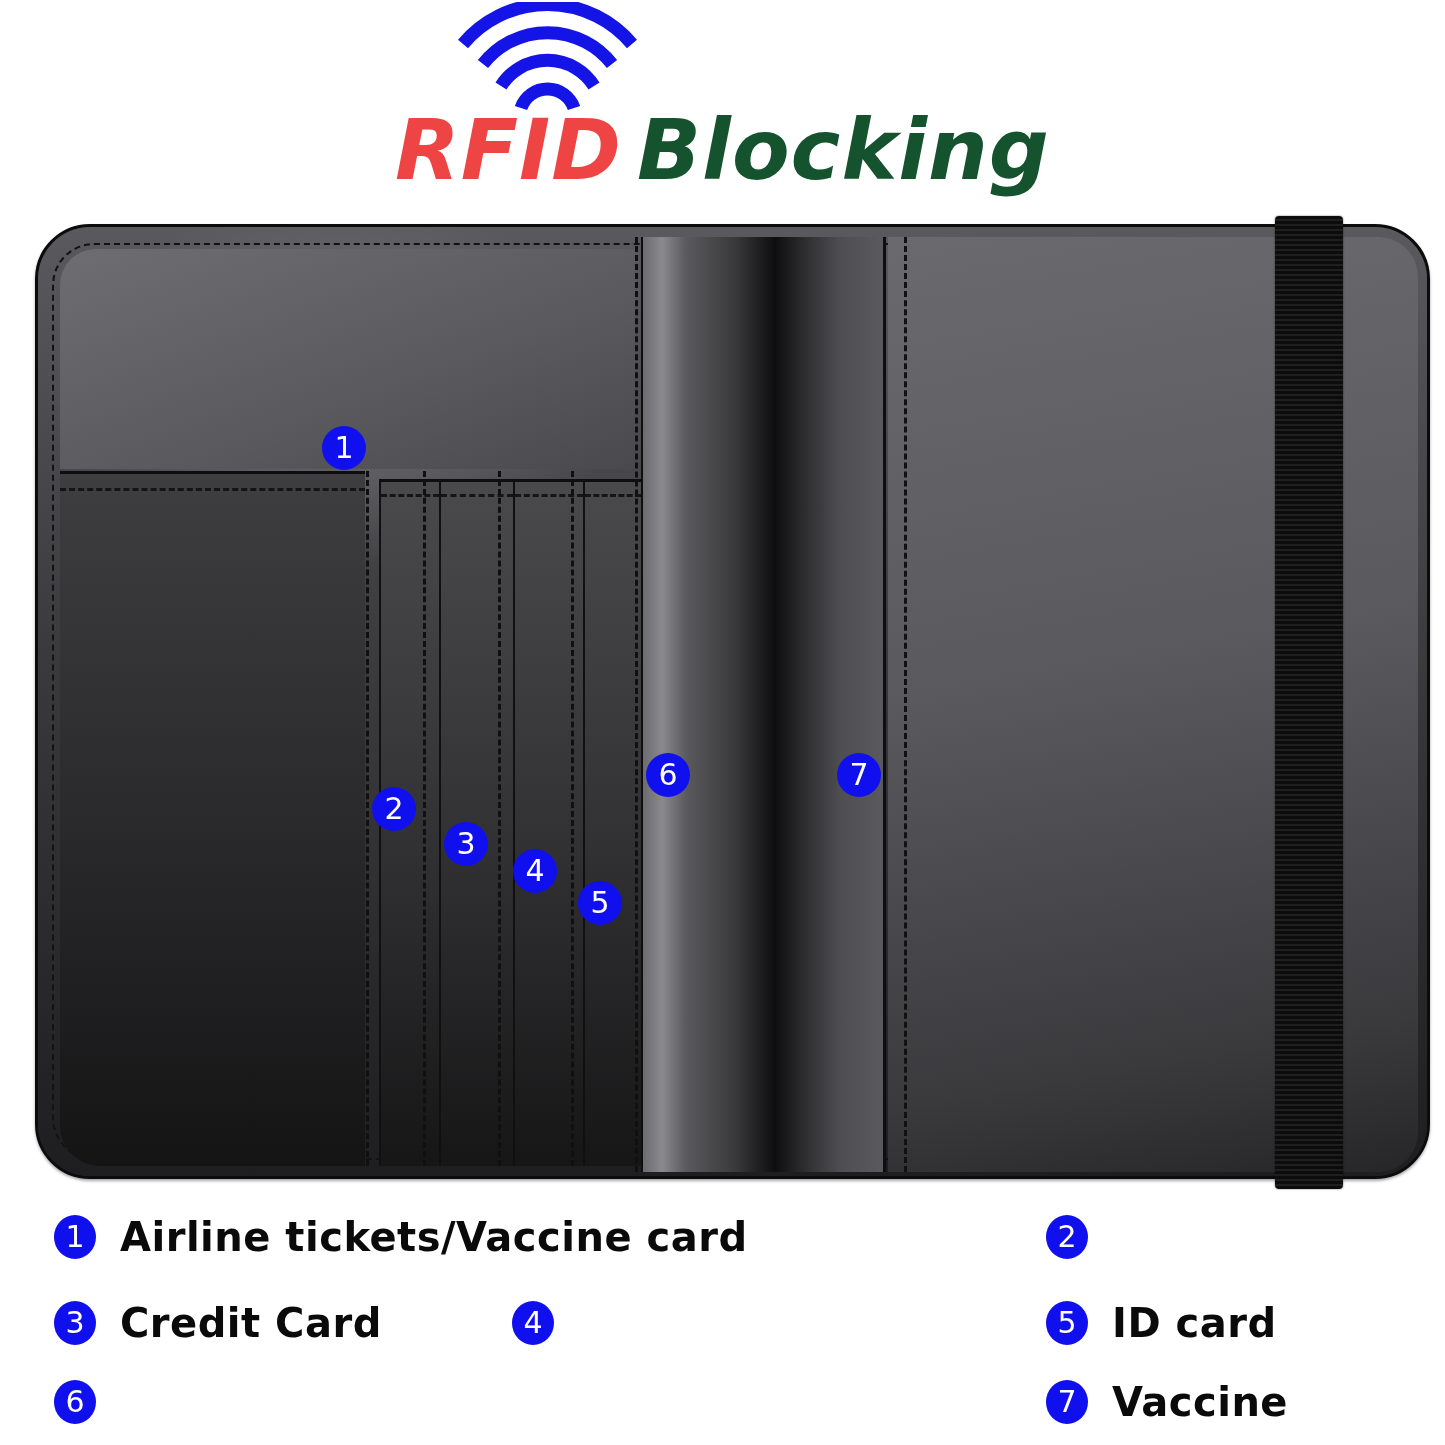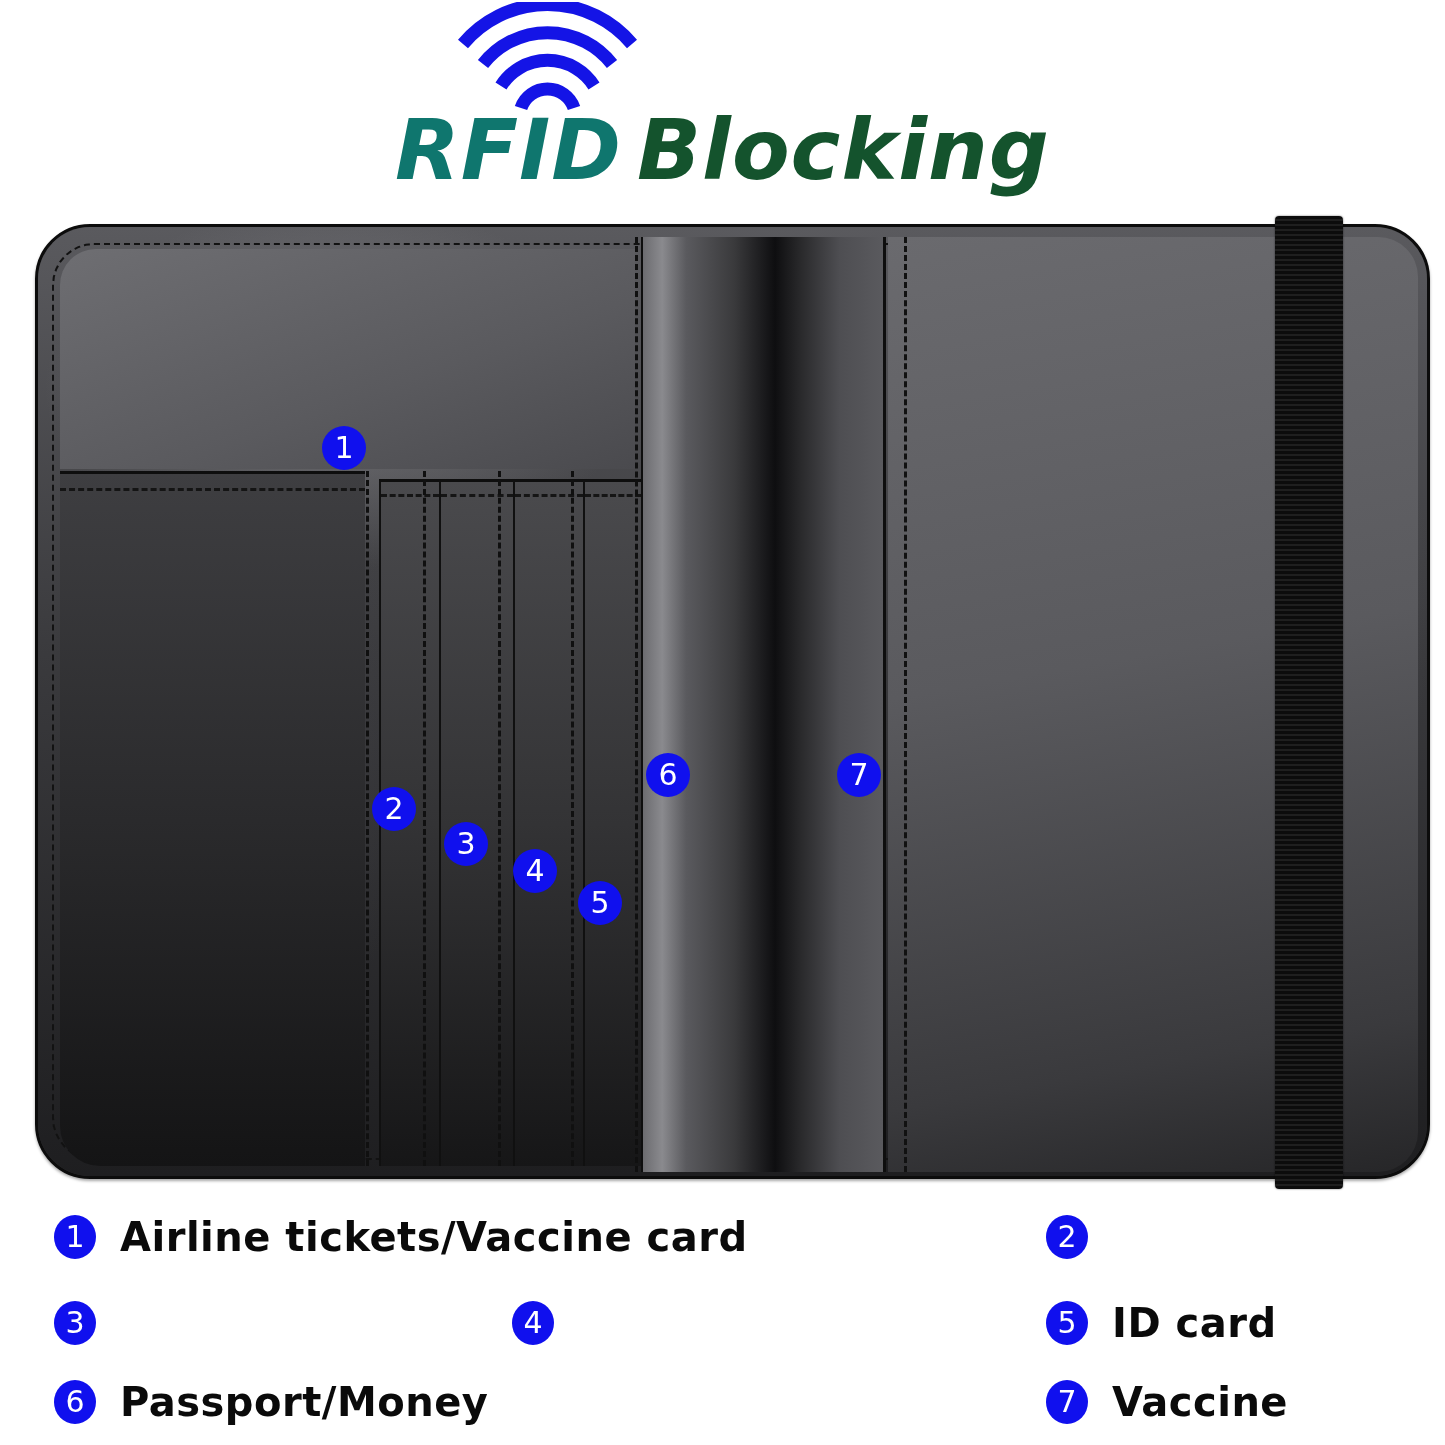--- a/index.html
+++ b/index.html
@@ -3,21 +3,21 @@
 <meta charset="utf-8">
 <style>
   * { box-sizing: border-box; margin: 0; padding: 0; }
   html, body { width: 1445px; height: 1445px; background: #ffffff; overflow: hidden; }
   body { position: relative; font-family: "DejaVu Sans", sans-serif; }
 
   
   .rfid-waves { position: absolute; left: 455px; top: 2px; width: 185px; height: 115px; }
   .title { position: absolute; top: 100px; left: 0; width: 1445px; text-align: center; white-space: nowrap;
            font-family: "DejaVu Sans", sans-serif; font-weight: bold; font-style: italic; font-size: 84px; line-height: 100px; letter-spacing: 1px; }
-  .title .rfid { color: #0f766e; }
+  .title .rfid { color: #ef4444; }
   .title .blocking { color: #14532d; margin-left: 15px; }
 
   
   .wallet { position: absolute; left: 35px; top: 224px; width: 1395px; height: 955px;
             background: #2a2a2c; border-radius: 55px; border: 3px solid #0c0c0c; overflow: hidden;
             box-shadow: 0 2px 3px rgba(0,0,0,0.35); }
   .leather { position: absolute; inset: 0;
              background:
                radial-gradient(ellipse 420px 260px at 300px 160px, rgba(150,150,155,0.55), rgba(0,0,0,0) 70%),
                radial-gradient(ellipse 380px 500px at 1130px 380px, rgba(120,120,125,0.55), rgba(0,0,0,0) 70%),
@@ -117,28 +117,28 @@
 
 <div class="legend-item" style="left:54px; top:1212px;">
   <span class="legend-num">1</span>
   <span class="legend-text">Airline tickets/Vaccine card</span>
 </div>
 <div class="legend-item" style="left:1046px; top:1212px;">
   <span class="legend-num">2</span>
 </div>
 <div class="legend-item" style="left:54px; top:1298px;">
   <span class="legend-num">3</span>
+  <span class="legend-text">Credit Card</span>
 </div>
 <div class="legend-item" style="left:512px; top:1298px;">
   <span class="legend-num">4</span>
 </div>
 <div class="legend-item" style="left:1046px; top:1298px;">
   <span class="legend-num">5</span>
   <span class="legend-text">ID card</span>
 </div>
 <div class="legend-item" style="left:54px; top:1377px;">
   <span class="legend-num">6</span>
-  <span class="legend-text">Passport/Money</span>
 </div>
 <div class="legend-item" style="left:1046px; top:1377px;">
   <span class="legend-num">7</span>
   <span class="legend-text">Vaccine</span>
 </div>
 
 </body></html>

